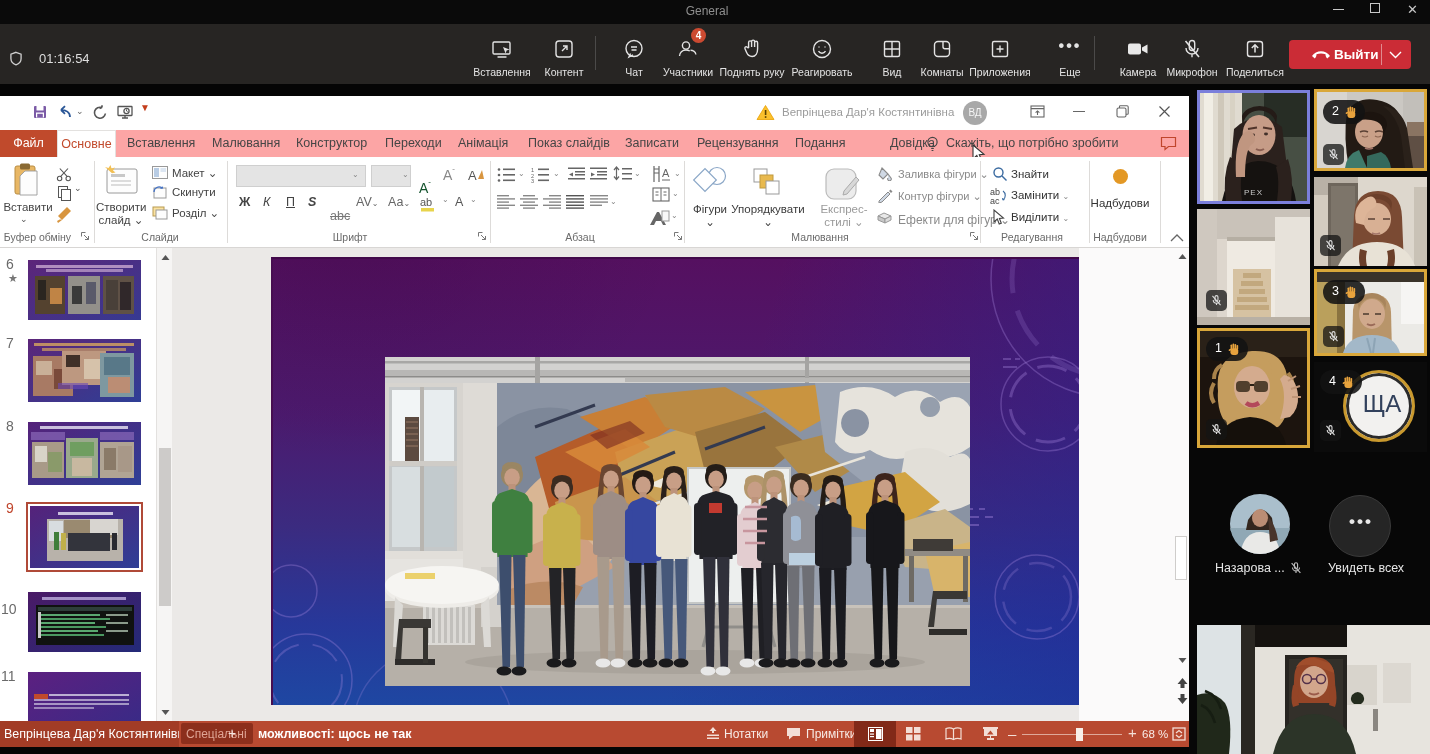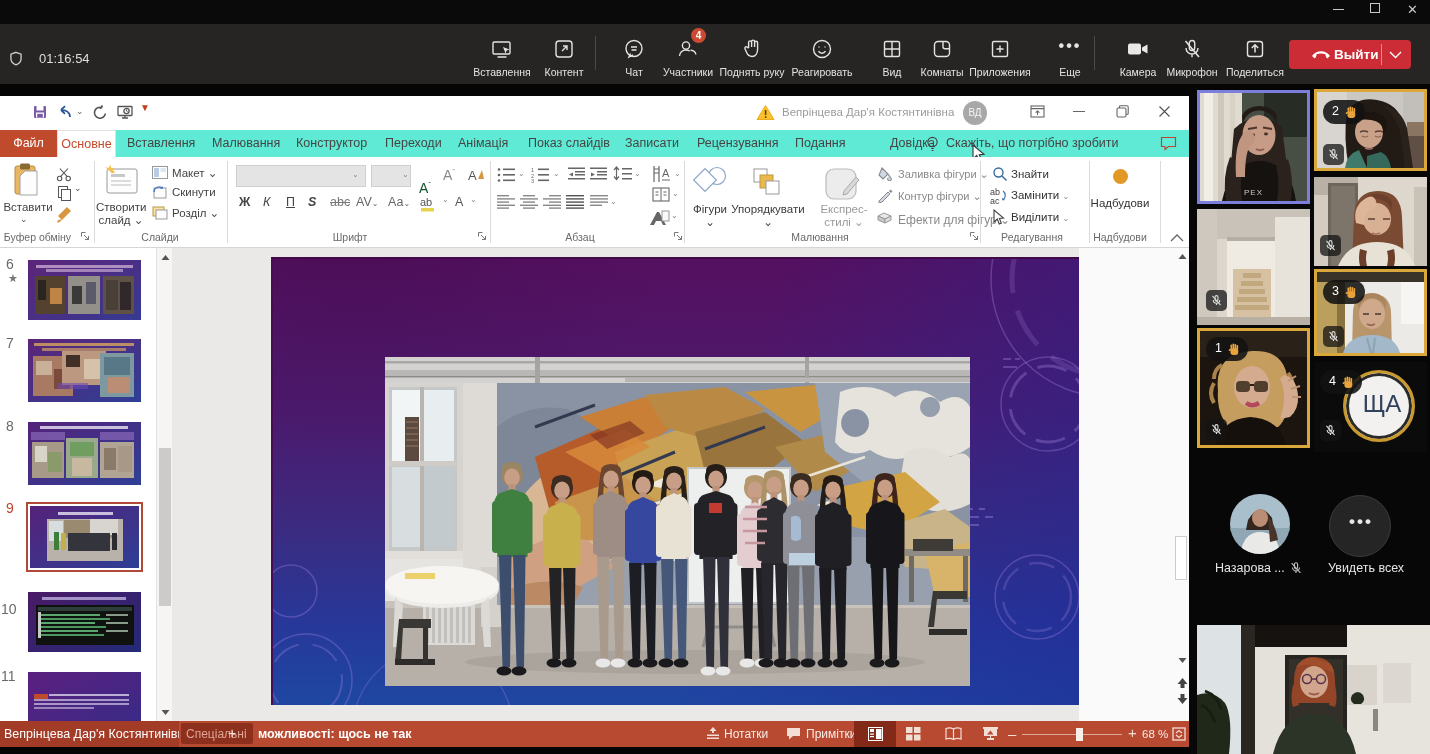--- a/index.html
+++ b/index.html
@@ -4,20 +4,21 @@
 <style>
   * { margin:0; padding:0; box-sizing:border-box; }
   html,body { width:1430px; height:754px; overflow:hidden; background:#000; }
   body { font-family:"Liberation Sans", sans-serif; position:relative; }
   .abs { position:absolute; }
 </style>
 </head>
 <body>
 
 <div class="abs" style="left:0;top:0;width:1430px;height:24px;background:#0a0a0a;">
+  <div class="abs" style="left:0;top:2px;width:100%;text-align:center;font-size:12px;color:#8f8f8f;line-height:18px;padding-right:16px;">General</div>
   <div class="abs" style="right:86px;top:9px;width:11px;height:1px;background:#c8c8c8;"></div>
   <div class="abs" style="right:50px;top:3px;width:10px;height:10px;border:1px solid #c8c8c8;"></div>
   <div class="abs" style="right:12px;top:2px;color:#c8c8c8;font-size:13px;">✕</div>
 </div>
 
 <div id="toolbar" class="abs" style="left:0;top:24px;width:1430px;height:60px;background:#272523;">
 
   <svg class="abs" style="left:8px;top:26px;" width="16" height="17" viewBox="0 0 22 22" fill="none" stroke="#cfcfcf" stroke-width="1.8">
     <path d="M11 2.5 L18 5 V11 C18 15.5 14.5 18.5 11 19.7 C7.5 18.5 4 15.5 4 11 V5 Z"></path>
   </svg>
@@ -175,21 +176,21 @@
     <div class="abs" style="left:1073px;top:15px;width:12px;height:1.4px;background:#666;"></div>
     <svg class="abs" style="left:1116px;top:9px;" width="13" height="13" viewBox="0 0 13 13" fill="none" stroke="#666" stroke-width="1.1">
         <rect x="1" y="3" width="9" height="9" rx="1.5"></rect>
         <path d="M3.5 3 V1.5 a.7 .7 0 0 1 .7-.7 H11 a1.2 1.2 0 0 1 1.2 1.2 V8.5 a.7 .7 0 0 1-.7 .7 H10"></path>
       </svg>
     <svg class="abs" style="left:1158px;top:9px;" width="13" height="13" viewBox="0 0 13 13" stroke="#555" stroke-width="1.2">
         <path d="M1.5 1.5 L11.5 11.5 M11.5 1.5 L1.5 11.5"></path>
       </svg>
   </div>
 
-  <div class="abs" style="left:0;top:34px;width:1189px;height:27px;background:#5eead4;">
+  <div class="abs" style="left:0;top:34px;width:1189px;height:27px;background:#fca5a5;">
     <div class="abs" style="left:0;top:0;width:57px;height:27px;background:#c04a2c;color:#fff;font-size:12.5px;text-align:center;line-height:26px;">Файл</div>
     <div class="abs" style="left:57px;top:0;width:59px;height:27px;border:1px solid #e3e1df;border-bottom:none;color:#c24a2c;font-size:12.5px;text-align:center;line-height:26px;background:#fff;">Основне</div>
     <span class="ptab" style="left:127px;">Вставлення</span>
     <span class="ptab" style="left:212px;">Малювання</span>
     <span class="ptab" style="left:296px;">Конструктор</span>
     <span class="ptab" style="left:385px;">Переходи</span>
     <span class="ptab" style="left:458px;">Анімація</span>
     <span class="ptab" style="left:528px;">Показ слайдів</span>
     <span class="ptab" style="left:625px;">Записати</span>
     <span class="ptab" style="left:697px;">Рецензування</span>
@@ -271,21 +272,21 @@
     <span class="abs" style="left:419px;top:23px;font-size:14px;color:#14532d;">А<span style="font-size:8px;vertical-align:top;">ˆ</span></span>
     <span class="abs" style="left:443px;top:10px;font-size:14px;color:#888;">А<span style="font-size:8px;vertical-align:top;">ˇ</span></span>
     <svg class="abs" style="left:467px;top:10px;" width="18" height="18" viewBox="0 0 18 18">
         <text x="1" y="13" font-size="13" fill="#555" font-family="Liberation Sans">А</text>
         <path d="M11 12 l4-9 2 9 z" fill="#d8953f"></path>
       </svg>
     <span class="fbtn" style="left:239px;top:38px;font-weight:bold;">Ж</span>
     <span class="fbtn" style="left:263px;top:38px;font-style:italic;">К</span>
     <span class="fbtn" style="left:286px;top:38px;text-decoration:underline;">П</span>
     <span class="fbtn" style="left:308px;top:38px;font-weight:bold;font-style:italic;">S</span>
-    <span class="fbtn" style="left:330px;top:38px;text-decoration:line-through;color:#777;">abc</span>
+    <span class="fbtn" style="left:330px;top:52px;text-decoration:line-through;color:#777;">abc</span>
     <span class="fbtn" style="left:356px;top:38px;color:#666;">AV<span style="font-size:8px;">⌄</span></span>
     <span class="fbtn" style="left:388px;top:38px;color:#666;">Аа<span style="font-size:8px;">⌄</span></span>
     <svg class="abs" style="left:420px;top:38px;" width="20" height="18" viewBox="0 0 20 18">
         <text x="0" y="11" font-size="11" fill="#555" font-family="Liberation Sans">ab</text>
         <rect x="1" y="13" width="13" height="3.5" fill="#e8d44c"></rect>
       </svg>
     <span class="fbtn" style="left:442px;top:38px;font-size:8px;color:#888;">⌄</span>
     <span class="fbtn" style="left:455px;top:38px;color:#555;">А</span>
     <span class="fbtn" style="left:470px;top:38px;font-size:8px;color:#888;">⌄</span>
     <span class="glabel" style="left:300px;top:74px;width:100px;">Шрифт</span>

